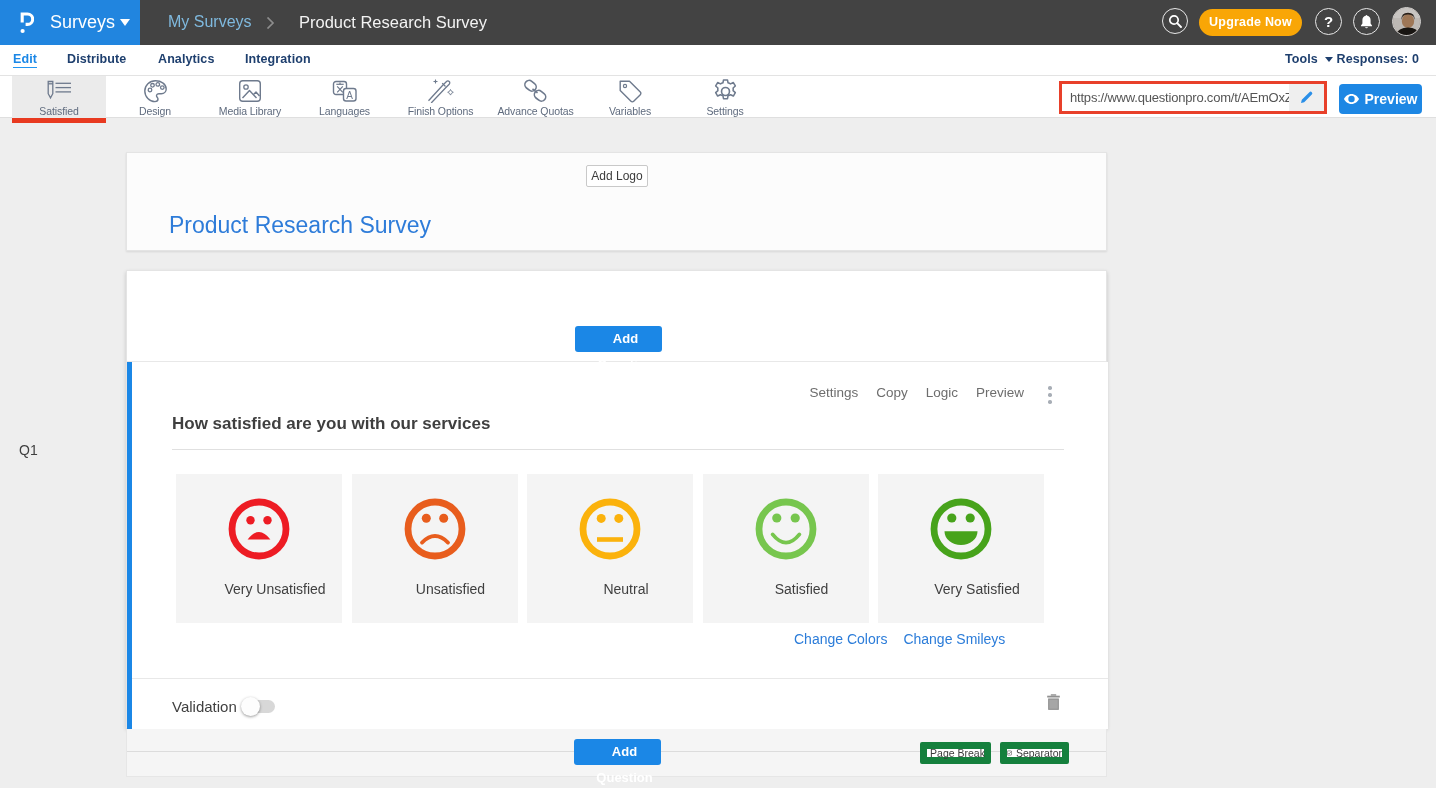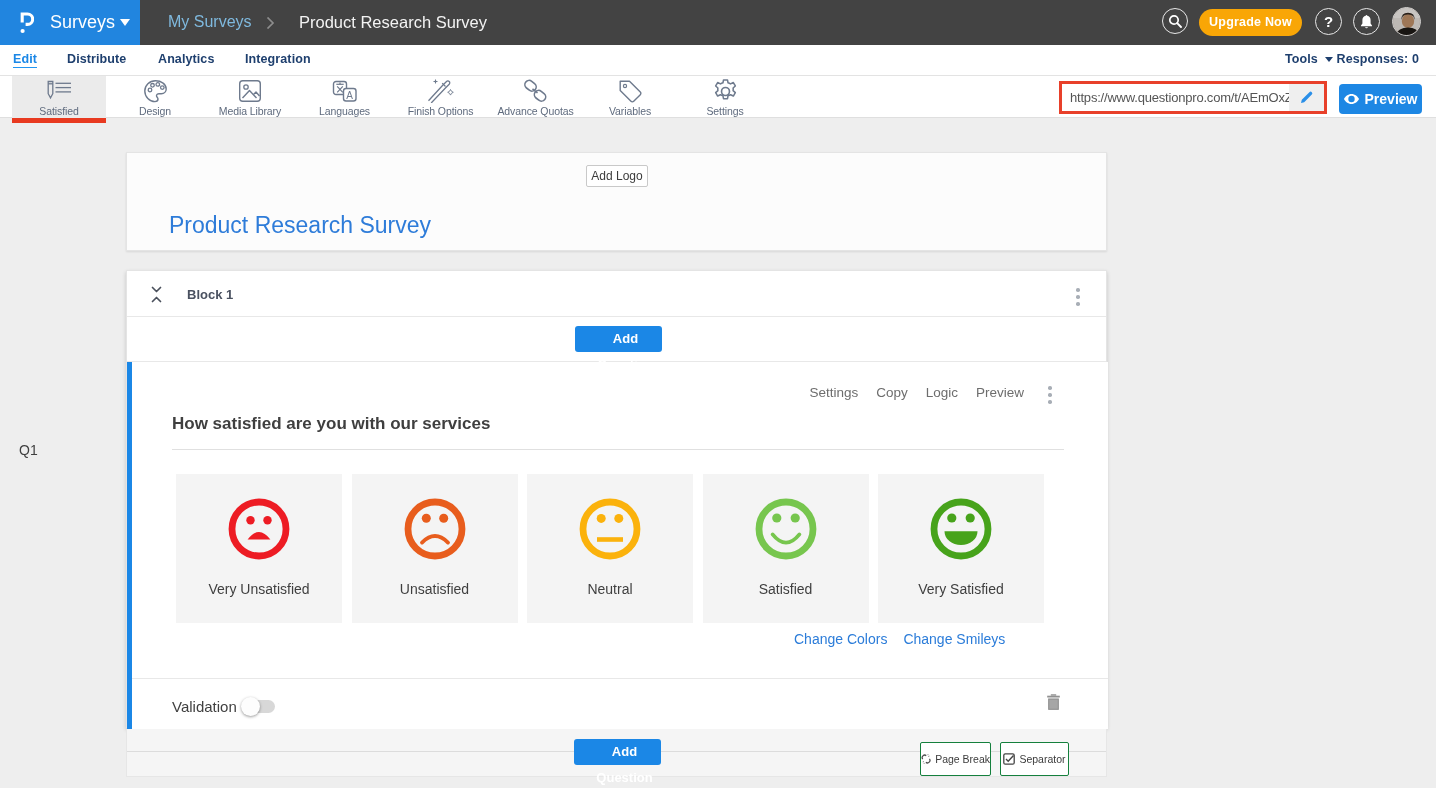--- a/index.html
+++ b/index.html
@@ -66,32 +66,32 @@
 .addq1 { left:448px; top:9px; }
 
 .qcard { position:absolute; left:0; top:91px; width:981px; height:367px; border-left:5px solid #1b87e6; background:#fff; }
 .qactions { position:absolute; left:0; top:23px; width:892px; display:flex; justify-content:flex-end; align-items:center; gap:18px; color:#6d6d6d; font-size:13.5px; }
 .qdots { position:absolute; left:916px; top:24px; }
 .qtitle { position:absolute; left:40px; top:52px; font-size:17px; font-weight:bold; color:#3f3f3f; }
 .qunderline { position:absolute; left:40px; top:87px; width:892px; border-bottom:1px solid #e0e0e0; }
 .smrow { position:absolute; left:44px; top:112px; display:flex; gap:9.5px; }
 .smcard { width:166px; height:149px; background:#f4f4f4; position:relative; }
 .smcard svg { position:absolute; left:51px; top:23px; }
-.slbl { position:absolute; left:0; width:100%; top:107px; text-align:center; font-size:14px; color:#3f3f3f; }
+.slbl { position:absolute; left:16px; width:100%; top:107px; text-align:center; font-size:14px; color:#3f3f3f; }
 .changelinks { position:absolute; top:269px; left:662px; font-size:14px; color:#2b7cd9; display:flex; gap:16px; white-space:nowrap; }
 .valrow { position:absolute; left:0; top:316px; width:976px; height:51px; border-top:1px solid #e8e8e8; }
 .vlbl { position:absolute; left:40px; top:19px; font-size:15px; color:#3f3f3f; }
 .toggle { position:absolute; left:110px; top:21px; width:33px; height:13px; background:#d8d8d8; border-radius:7px; }
 .toggle:before { content:""; position:absolute; left:-1px; top:-3px; width:19px; height:19px; background:#fdfdfd; border-radius:50%; box-shadow:0 1px 3px rgba(0,0,0,.4); }
 .trash { position:absolute; left:915px; top:15px; }
 
 .footrow { position:absolute; left:126px; top:729px; width:981px; height:48px; background:#f5f5f5; border:1px solid #e6e6e6; border-top:none; }
 .footrow .hline { position:absolute; left:0; top:22px; width:100%; border-top:1px solid #dcdcdc; }
 .addq2 { left:447px; top:10px; }
-.minibtn { position:absolute; top:13px; height:34px; background:#fff; border:1px solid #15803d; border-radius:2px; color:#3c3c3c; display:flex; align-items:center; justify-content:center; gap:4px; white-space:nowrap; }
+.minibtn { position:absolute; top:13px; height:22px; background:#fff; border:7px solid #15803d; border-radius:2px; color:#3c3c3c; display:flex; align-items:center; justify-content:center; gap:4px; white-space:nowrap; }
 .mb1 { left:793px; width:71px; font-size:10.5px; }
 .mb2 { left:873px; width:69px; font-size:10.5px; }
 </style>
 </head>
 <body>
 
 <div class="tophdr">
   <div class="logoarea">
     <svg class="plogo" width="14" height="22" viewBox="0 0 14 22">
       <path d="M2.2 10.5 L2.2 2 L7.5 2 A5.2 5.2 0 0 1 7.5 12.4 L5.6 12.4" fill="none" stroke="#fff" stroke-width="3.1"></path>
@@ -250,34 +250,20 @@
         <path d="M7.5 0 C11 0 13.8 2.5 15 5 C13.8 7.5 11 10 7.5 10 C4 10 1.2 7.5 0 5 C1.2 2.5 4 0 7.5 0 Z M7.5 1.8 A3.2 3.2 0 1 0 7.5 8.2 A3.2 3.2 0 0 0 7.5 1.8 Z" fill="#fff"></path>
       </svg>Preview</div>
 </div>
 
 <div class="q1lbl">Q1</div>
 <div class="titlecard">
   <div class="addlogo">Add Logo</div>
   <div class="stitle">Product Research Survey</div>
 </div>
 <div class="blockcard">
-  <div class="blockhdr">
-    <svg class="coll" width="11" height="17" viewBox="0 0 11 17">
-        <g fill="none" stroke="#4a505c" stroke-width="1.7" stroke-linecap="round" stroke-linejoin="round">
-          <path d="M1.5 1.5 L5.5 5.5 L9.5 1.5"></path>
-          <path d="M1.5 15.5 L5.5 11.5 L9.5 15.5"></path>
-        </g>
-      </svg>
-    <span class="bname">Block 1</span>
-    <div class="dots bdots">
-        <i></i>
-        <i></i>
-        <i></i>
-      </div>
-  </div>
   <div class="addqrow">
       <div class="addq addq1">Add Question</div>
     </div>
   <div class="qcard">
     <div class="qactions">
         <span>Settings</span>
         <span>Copy</span>
         <span>Logic</span>
         <span>Preview</span>
       </div>

